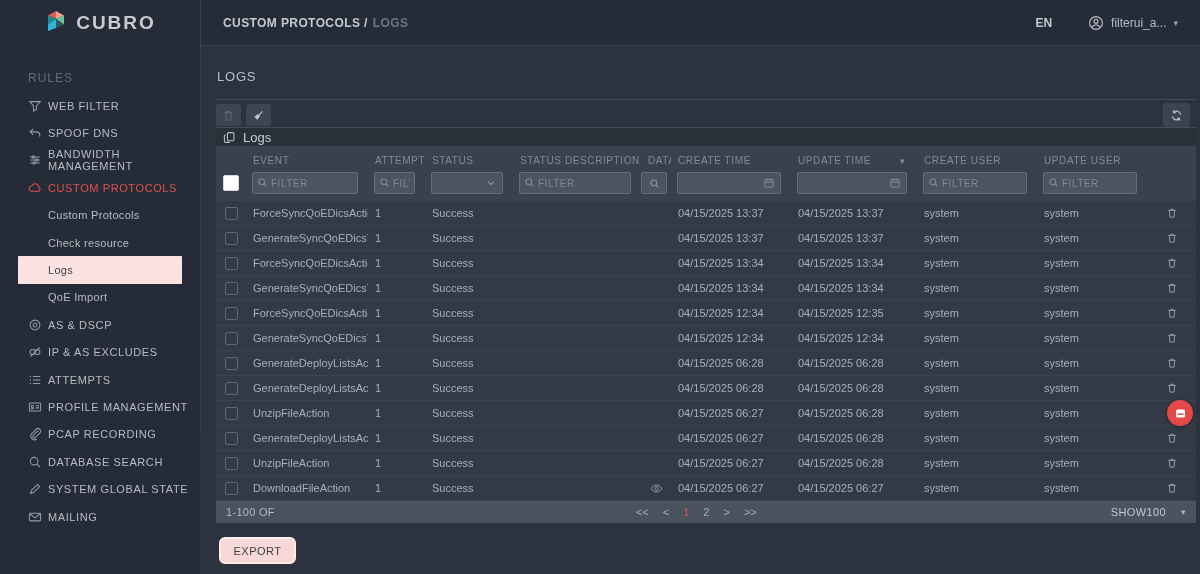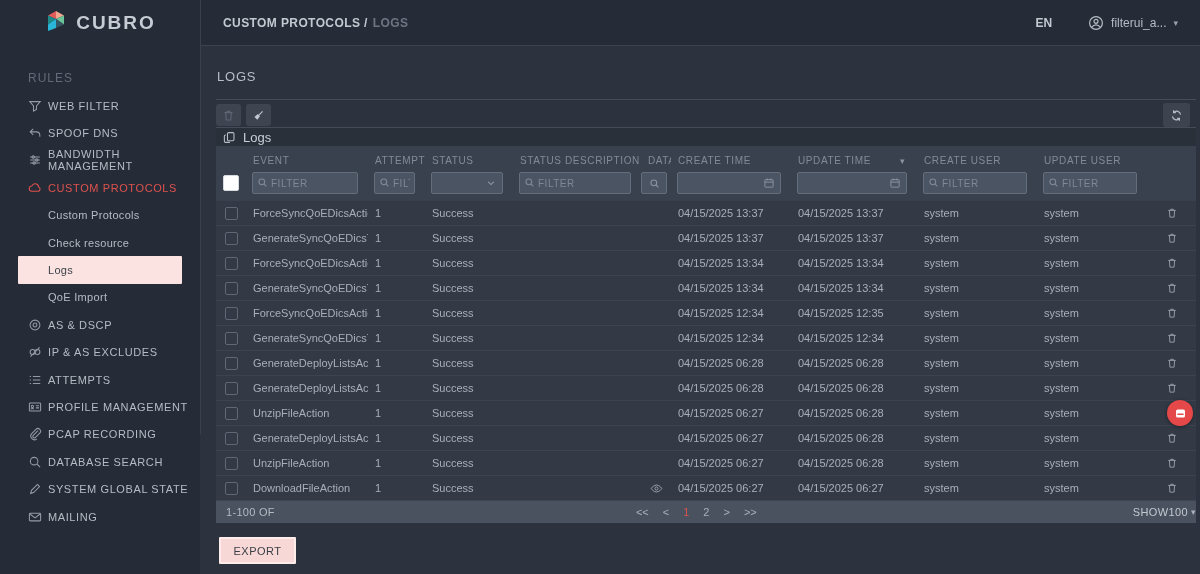--- a/index.html
+++ b/index.html
@@ -80,26 +80,26 @@
   .cell-ico { display:flex; justify-content:center; color:#9aa1ac; }
   .row-del { background:none; border:none; color:#969dа8; color:#969da8; display:flex; margin:0 auto;
              cursor:pointer; padding:0; }
 
   .t-footer { height:22px; background:#4a515f; display:flex; align-items:center; position:relative; }
   .pg-summary { color:#b4bac3; font-size:11px; padding-left:10px; letter-spacing:.3px; }
   .pager { position:absolute; left:50%; transform:translateX(-58%); display:flex; gap:14px;
            color:#aab0ba; font-size:11px; }
   .pager span { cursor:pointer; }
   .pager .pg-active { color:#d9534f; }
-  .show-box { margin-left:auto; color:#c3c9d1; font-size:11px; letter-spacing:.4px;
-              display:flex; align-items:center; gap:3px; cursor:pointer; }
+  .show-box { margin-left:auto; padding-right:10px; color:#c3c9d1; font-size:11px; letter-spacing:.4px;
+              display:flex; align-items:center; gap:15px; cursor:pointer; }
   .show-box .caret { font-size:9px; color:#aab0ba; }
 
   .export-btn { margin-top:14px; margin-left:3px; width:77px; height:27px; background:#f8d8d6;
-                border:2px solid #fdecea; border-radius:1px; color:#3a3e46; font-size:11px;
+                border:2px solid #fdecea; border-radius:6px; color:#3a3e46; font-size:11px;
                 letter-spacing:.5px; cursor:pointer; font-family:"Liberation Sans", sans-serif; }
 
   .fab { position:absolute; right:7px; bottom:8px; width:26px; height:26px; border-radius:50%;
          background:#e54848; border:none; display:flex; align-items:center; justify-content:center;
          box-shadow:0 1px 4px rgba(0,0,0,.4); cursor:pointer; }
   svg { display:block; }
 </style>
 </head>
 <body>
 

